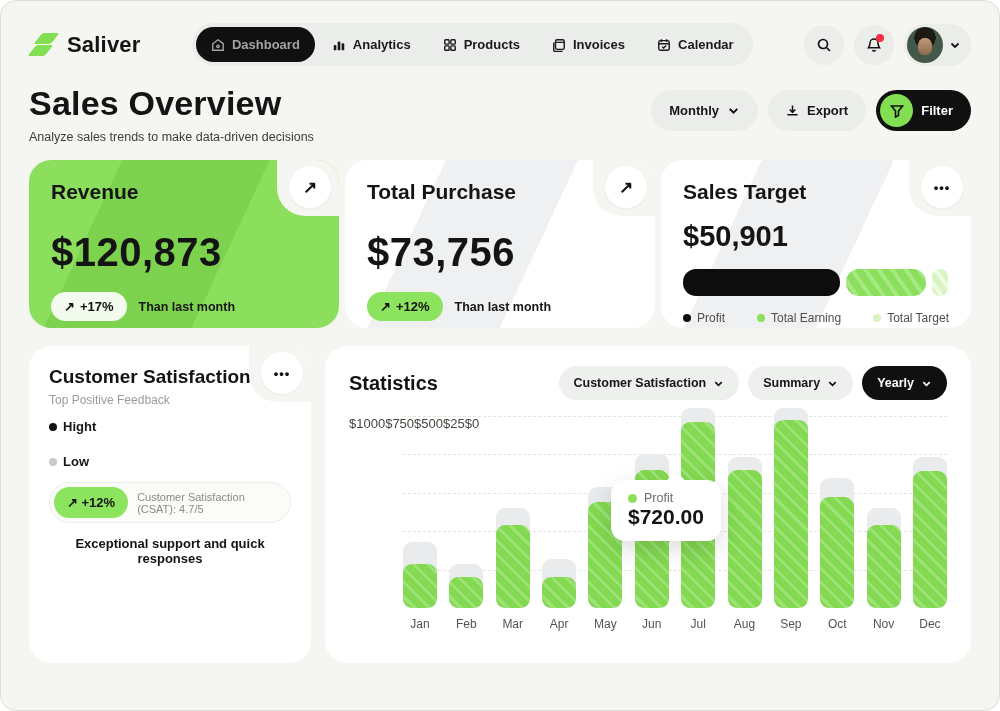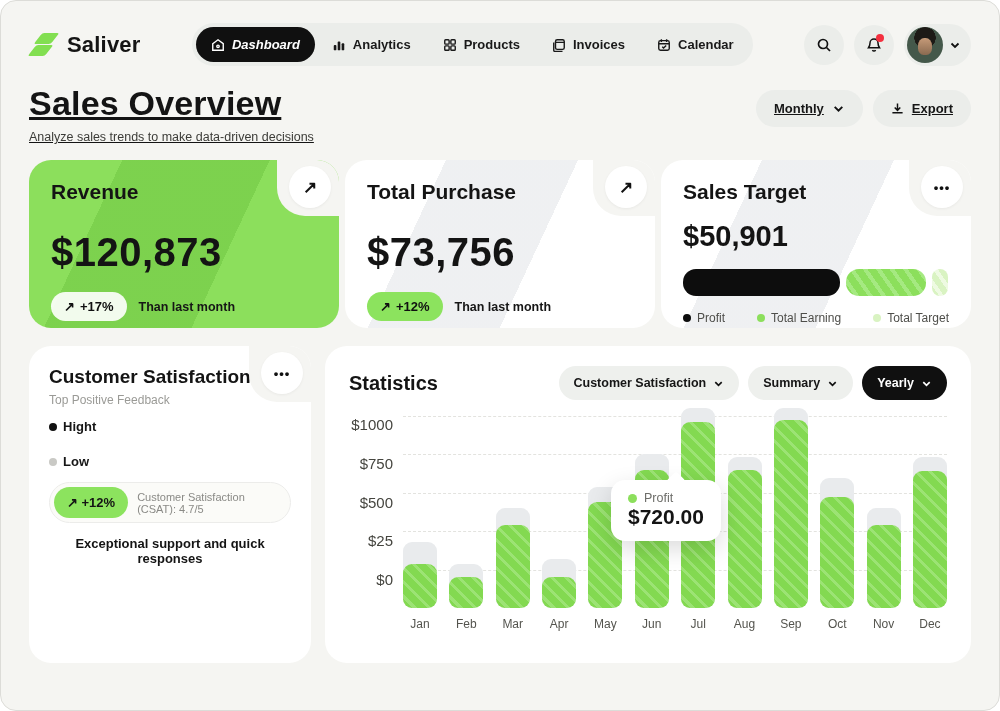--- a/index.html
+++ b/index.html
@@ -13,37 +13,37 @@
   .brand { display:flex; align-items:center; gap:10px; }
   .bolt { width:28px; height:28px; position:relative; }
   .bolt span { position:absolute; width:17px; height:11px; background:#82df51; transform:skewX(-38deg); border-radius:2px; }
   .bolt span:first-child { left:9px; top:2px; }
   .bolt span:last-child { left:3px; top:14px; }
   .brand-name { font-size:22px; font-weight:700; letter-spacing:.2px; }
 
   .nav { background:#ebedea; border-radius:24px; padding:4px; display:flex; align-items:center; gap:2px; }
   .nav-item { display:flex; align-items:center; gap:7px; padding:10px 15px; border-radius:20px;
     font-size:13px; font-weight:600; color:#191919; cursor:pointer; white-space:nowrap; }
-  .nav-item.active { background:#101010; color:#ffffff;font-style:italic; }
+  .nav-item.active { background:#101010; color:#a3a3a3; }
   .nav-item svg { width:14px; height:14px; flex:none; }
 
   .top-actions { display:flex; align-items:center; gap:10px; }
   .icon-circle { width:40px; height:40px; border-radius:50%; background:#ebedea; display:flex;
     align-items:center; justify-content:center; position:relative; cursor:pointer; }
   .icon-circle svg { width:16px; height:16px; }
   .notif-dot { position:absolute; top:9px; right:10px; width:8px; height:8px; border-radius:50%; background:#f4303f; }
   .profile { display:flex; align-items:center; gap:6px; background:#ebedea; border-radius:22px; padding:3px 10px 3px 3px; cursor:pointer; }
   .avatar { width:36px; height:36px; border-radius:50%;
     background: radial-gradient(circle at 50% 30%, #1d1a16 0 34%, #44584a 35% 100%);
     position:relative; overflow:hidden; }
   .avatar::after { content:""; position:absolute; left:11px; top:11px; width:14px; height:17px;
     border-radius:45% 45% 40% 40%; background:linear-gradient(#c59a78, #8a6a50); }
 
   
-  .pagehead { display:flex; align-items:flex-start; justify-content:space-between; padding:18px 28px 0;text-decoration:underline; }
+  .pagehead { display:flex; align-items:flex-start; justify-content:space-between; padding:18px 28px 0; }
   .page-title { font-size:34px; font-weight:600; letter-spacing:.2px; }
   .page-sub { font-size:12.5px; color:#3c3c38; margin-top:7px; }
   .head-actions { display:flex; gap:10px; margin-top:6px; }
   .pill-btn { display:flex; align-items:center; gap:8px; background:#ebedea; border:none; border-radius:21px;
     padding:11px 18px; font-size:13px; font-weight:600; color:#161616; cursor:pointer; font-family:inherit; }
   .pill-btn svg { width:13px; height:13px; }
   .filter-btn { background:#101010; color:#fff; padding:4px 18px 4px 4px; }
   .filter-ic { width:33px; height:33px; border-radius:50%; background:#82df51; display:flex; align-items:center; justify-content:center; }
   .filter-ic svg { width:14px; height:14px; }
 
@@ -101,22 +101,22 @@
   
   .stats-card { padding:20px 24px 14px; }
   .stats-head { display:flex; align-items:center; justify-content:space-between; }
   .stats-title { font-size:20px; font-weight:650; }
   .stats-filters { display:flex; gap:9px; }
   .sm-pill { display:flex; align-items:center; gap:7px; background:#eef0ed; border:none; border-radius:19px;
     padding:10px 15px; font-size:12.5px; font-weight:600; color:#161616; cursor:pointer; font-family:inherit; }
   .sm-pill svg { width:11px; height:11px; }
   .sm-pill.dark { background:#101010; color:#fff; }
   .chart { display:flex; gap:10px; margin-top:16px; }
-  .yaxis { width:44px; display:flex; flex-direction:column; justify-content:space-between;
-    height:172px; text-align:right; font-size:15px; color:#45453f; padding-top:0; flex:none; }
+  .yaxis { width:44px; display:flex; flex-direction:row; justify-content:space-between;
+    height:172px; text-align:right; font-size:13px; color:#45453f; padding-top:0; flex:none; }
   .plot { position:relative; flex:1; height:192px; }
   .gridline { position:absolute; left:0; right:0; border-top:1.5px dashed #e3e3df; }
   .bars { position:absolute; inset:0; display:flex; justify-content:space-between; align-items:flex-end; }
   .bar-col { position:relative; width:34px; height:100%; }
   .bar { position:absolute; bottom:0; left:0; width:100%; border-radius:9px; }
   .bar.back { background:#e9ebed; }
   .bar.val { background:repeating-linear-gradient(45deg, #83d951 0 7px, #9ce374 7px 10px); }
   .months { display:flex; justify-content:space-between; margin:9px 0 0 54px; }
   .month-lbl { width:34px; text-align:center; font-size:12px; color:#54544e; }
   .tooltip { position:absolute; left:208px; top:64px; background:#fff; border-radius:14px; padding:11px 17px 12px;
@@ -214,20 +214,28 @@
         <span>Monthly</span>
         <svg viewBox="0 0 12 12" fill="none" stroke="#111" stroke-width="1.8">
             <path d="m2.5 4.5 3.5 3.5 3.5-3.5"></path>
           </svg>
       </button>
       <button class="pill-btn">
         <svg viewBox="0 0 14 14" fill="none" stroke="#111" stroke-width="1.6">
             <path d="M7 1.5v7M4 6l3 3 3-3M1.5 11.5h11"></path>
           </svg>
         <span>Export</span>
+      </button>
+      <button class="pill-btn filter-btn">
+        <span class="filter-ic">
+          <svg viewBox="0 0 14 14" fill="none" stroke="#111" stroke-width="1.6">
+              <path d="M1.5 2h11L8.5 7v4.5l-3 1.5V7z"></path>
+            </svg>
+        </span>
+        <span>Filter</span>
       </button>
     </div>
   </div>
 
   <div class="row1">
 
     <div class="card green">
       <div class="slash"></div>
       <div class="card-title">Revenue</div>
       <div class="card-value">$120,873</div>

